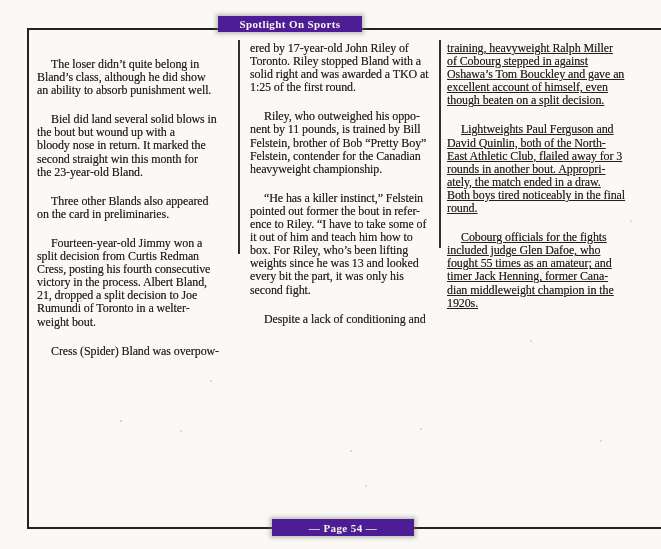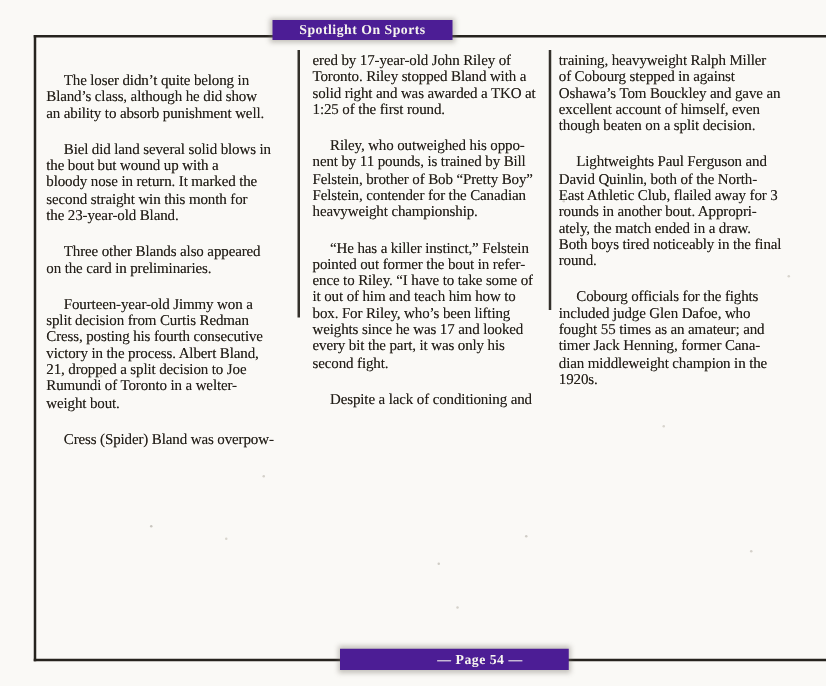--- a/index.html
+++ b/index.html
@@ -65,42 +65,41 @@
     left: 218px;
     top: 16px;
     width: 144px;
     height: 16px;
   }
   .banner.footer {
     left: 272px;
     top: 519px;
     width: 142px;
     height: 17px;
-    padding-left: 41px;
   }
   .col {
     position: absolute;
     top: 42px;
     font-size: 12px;
     line-height: 13.1px;
     color: #24201a;
     letter-spacing: -0.1px;
     text-shadow: 0 0 0.5px rgba(40, 33, 25, 0.55);
     z-index: 2;
   }
   .col .line {
     white-space: nowrap;
   }
   .col .line.indent {
     padding-left: 14px;
     margin-top: 16px;
   }
   .col1 { left: 37px;  width: 197px; }
   .col2 { left: 250px; width: 186px; }
-  .col3 { left: 447px; width: 200px; }
+  .col3 { left: 447px; width: 200px; text-decoration: underline; }
   .vdiv {
     position: absolute;
     top: 40px;
     width: 2px;
     background: #33302a;
     z-index: 1;
   }
   .vdiv1 { left: 238px; height: 214px; }
   .vdiv2 { left: 439px; height: 208px; }
 </style>
@@ -146,21 +145,21 @@
       <div class="line indent">Riley, who outweighed his oppo-</div>
       <div class="line">nent by 11 pounds, is trained by Bill</div>
       <div class="line">Felstein, brother of Bob “Pretty Boy”</div>
       <div class="line">Felstein, contender for the Canadian</div>
       <div class="line">heavyweight championship.</div>
       <div class="line indent">“He has a killer instinct,” Felstein</div>
       <div class="line">pointed out former the bout in refer-</div>
       <div class="line">ence to Riley. “I have to take some of</div>
       <div class="line">it out of him and teach him how to</div>
       <div class="line">box. For Riley, who’s been lifting</div>
-      <div class="line">weights since he was 17 and looked</div>
+      <div class="line">weights since he was 13 and looked</div>
       <div class="line">every bit the part, it was only his</div>
       <div class="line">second fight.</div>
       <div class="line indent">Despite a lack of conditioning and</div>
     </div>
   <div class="vdiv vdiv2"></div>
   <div class="col col3">
       <div class="line">training, heavyweight Ralph Miller</div>
       <div class="line">of Cobourg stepped in against</div>
       <div class="line">Oshawa’s Tom Bouckley and gave an</div>
       <div class="line">excellent account of himself, even</div>

